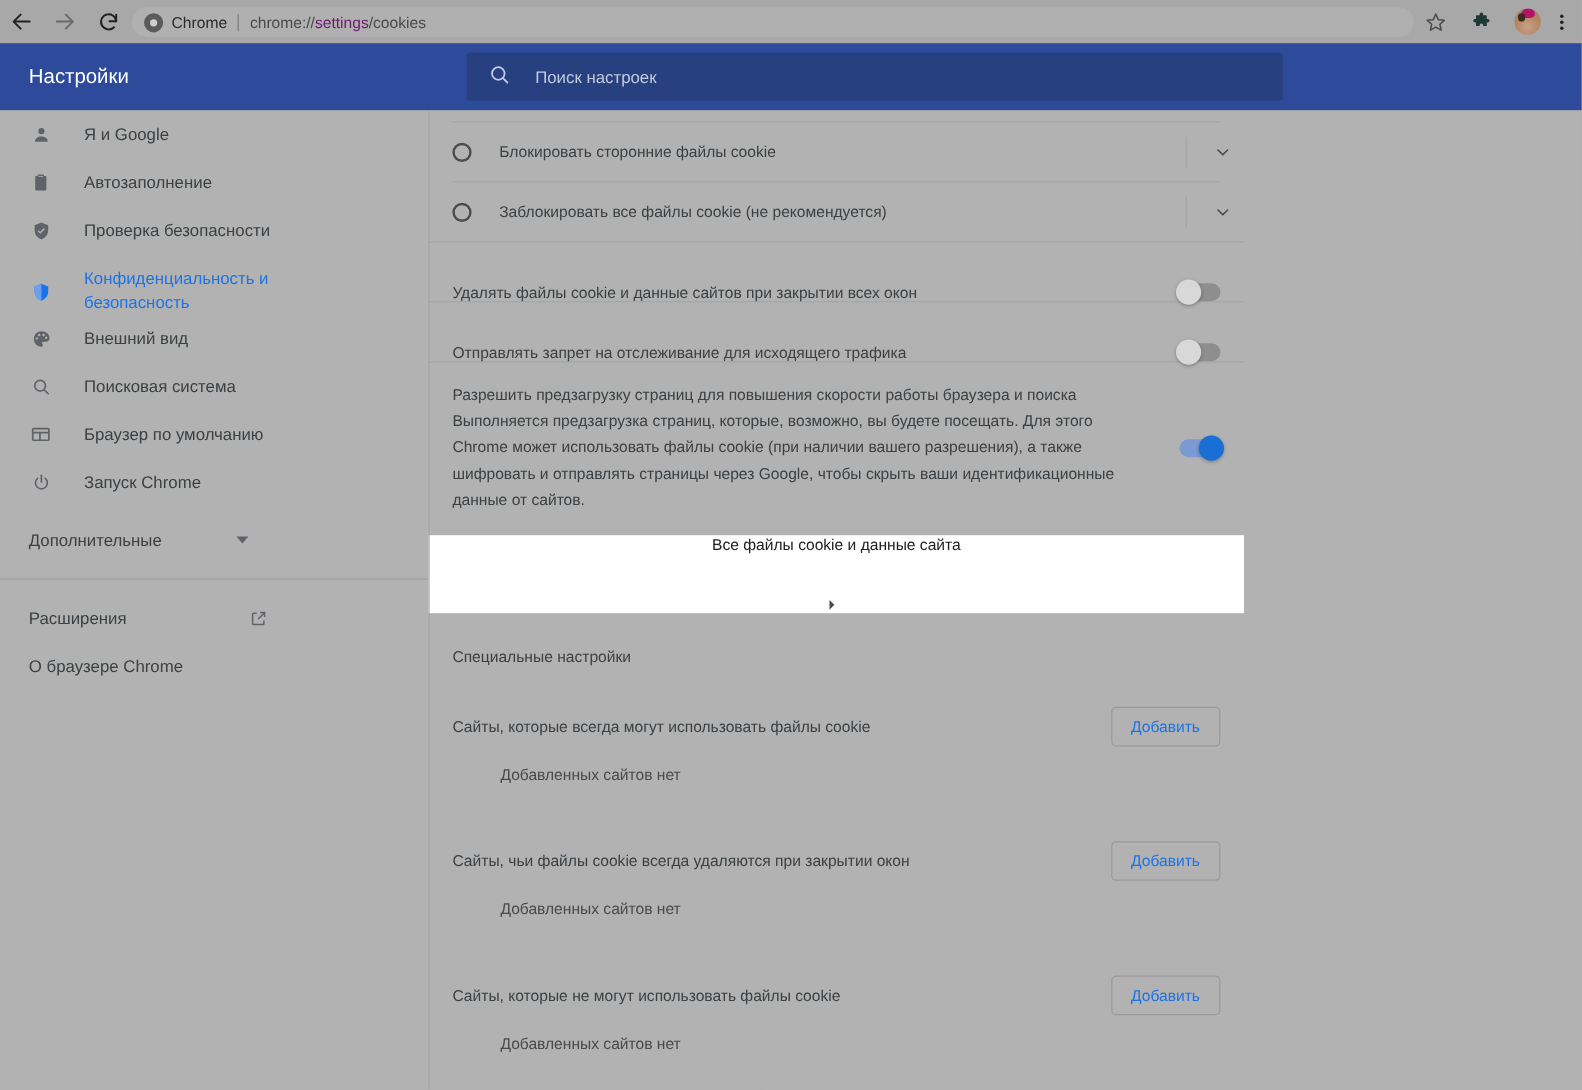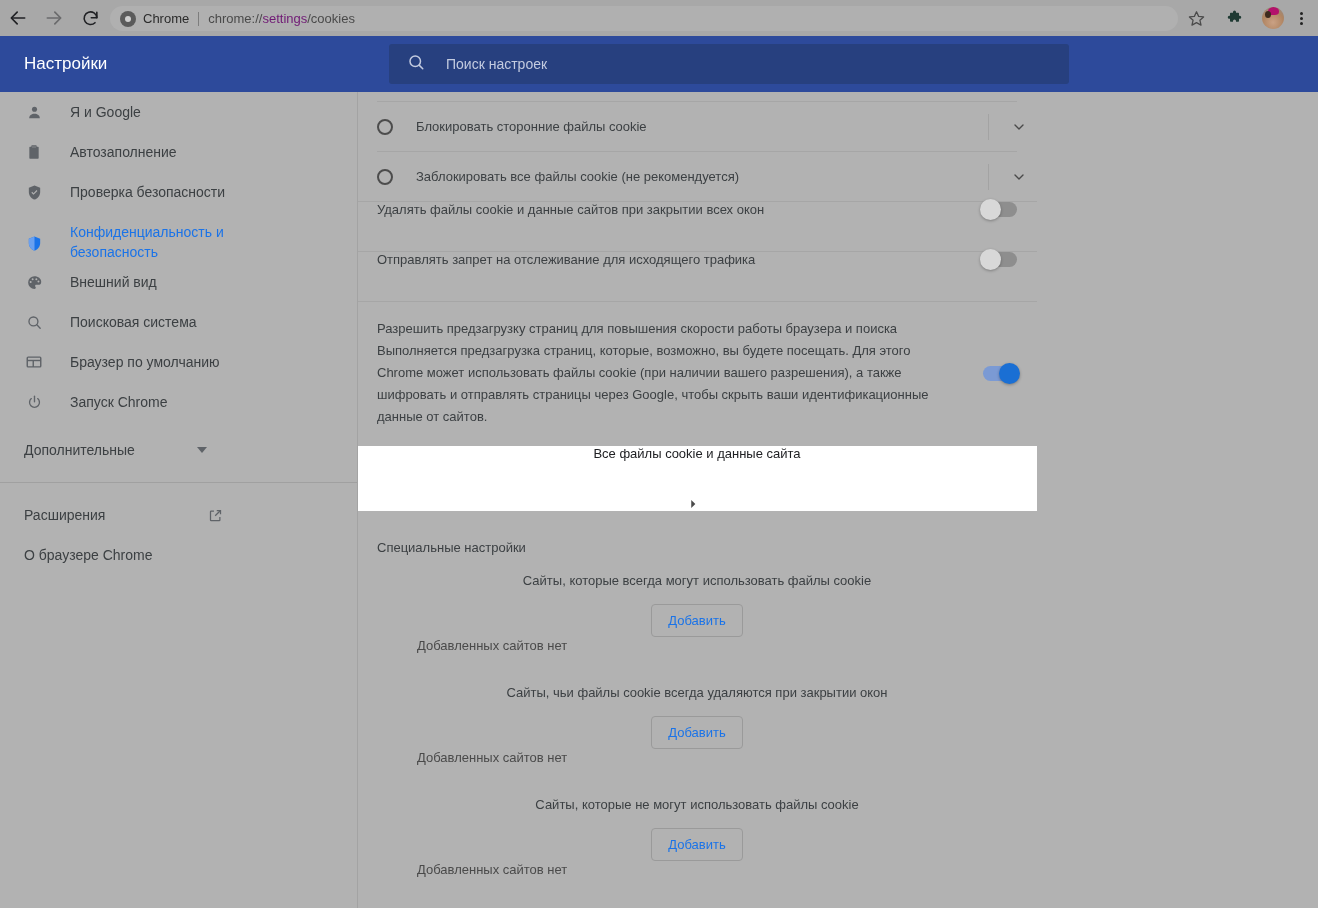--- a/index.html
+++ b/index.html
@@ -171,21 +171,21 @@
     background: #b2b2b2;
     overflow: hidden;
   }
   .content::before {
     content: ""; position: absolute; left: 0; top: 0;
     width: 1px; height: 816px; background: #a3a3a3;
   }
 
   .row {
     position: relative;
-    display: flex; align-items: flex-start;
+    display: flex; align-items: flex-end;
     padding: 0 20px 0 20px;
   }
   .row-label {
     font-size: 13px; color: #3c4043;
     flex: 1;
   }
   .hr { height: 1px; background: #a6a6a6; margin: 0 20px; }
   .hr-full { height: 1px; background: #a6a6a6; }
 
   
@@ -242,21 +242,21 @@
   }
 
   
   .section-title {
     font-size: 13px; color: #3c4043;
     padding: 28px 20px 0 20px;
     line-height: 18px;
   }
   .perm-row {
     display: flex; align-items: center;
-    padding: 0 20px; height: 64px; flex-direction: column;
+    padding: 0 20px; height: 64px;
   }
   .add-btn {
     border: 1px solid #9a9a9a;
     border-radius: 4px;
     background: transparent;
     color: #1a73e8;
     font-size: 13px;
     font-family: "Liberation Sans", sans-serif;
     padding: 8px 16px;
     cursor: pointer;

